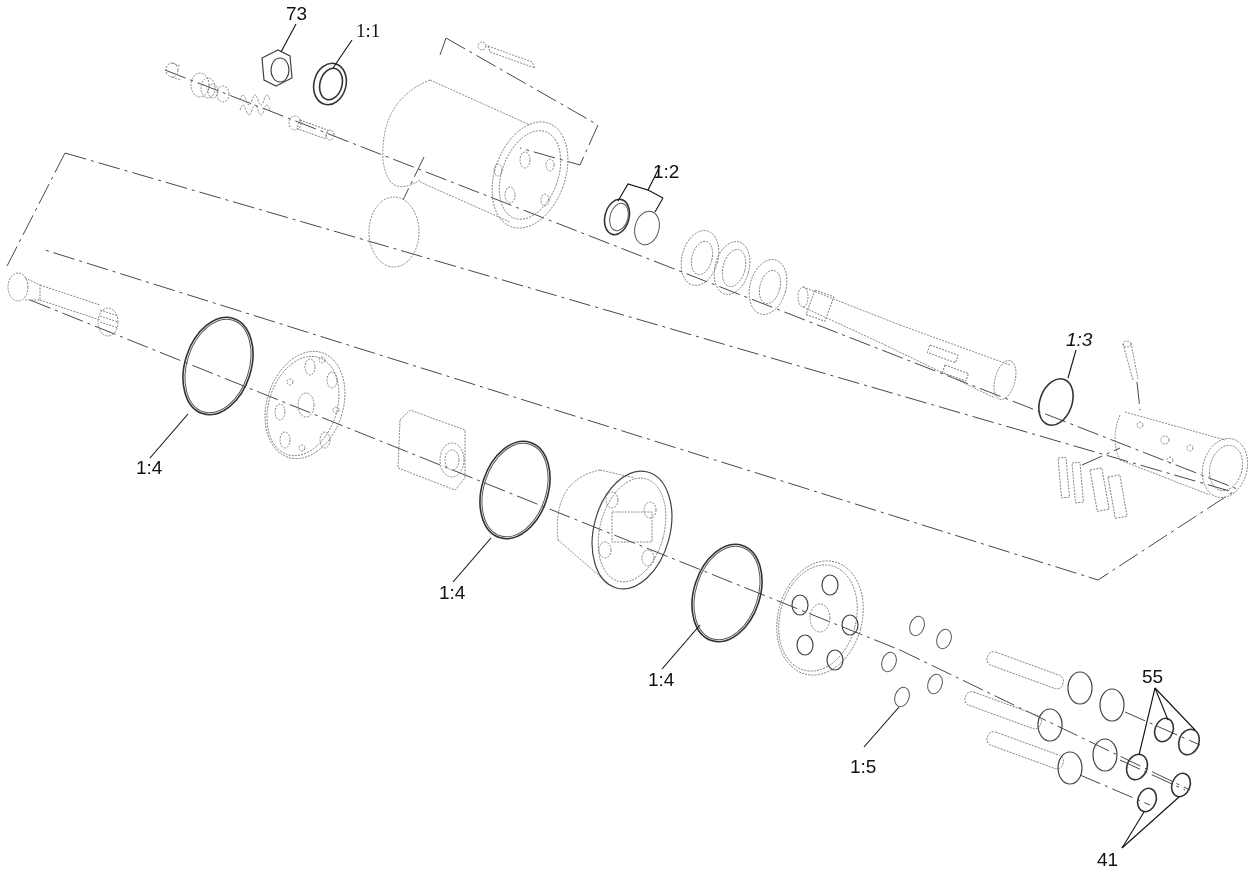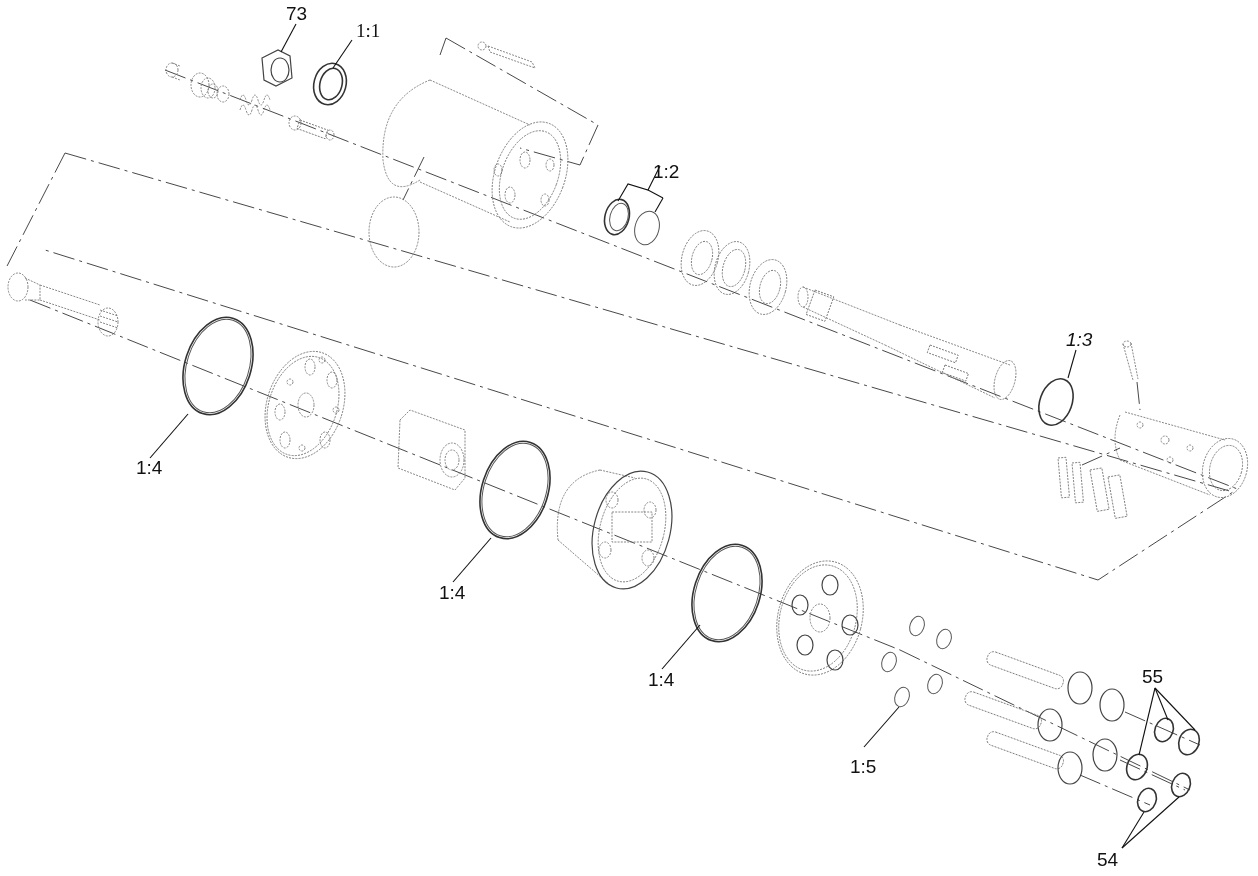--- a/index.html
+++ b/index.html
@@ -257,13 +257,13 @@
 
 <div class="callout" style="left:286px;top:4px;">73</div>
 <div class="callout" style="left:356px;top:21px;font-family:Liberation Serif, serif;">1:1</div>
 <div class="callout" style="left:653px;top:162px;">1:2</div>
 <div class="callout" style="left:1066px;top:330px;font-style:italic;">1:3</div>
 <div class="callout" style="left:136px;top:458px;">1:4</div>
 <div class="callout" style="left:439px;top:583px;">1:4</div>
 <div class="callout" style="left:648px;top:670px;">1:4</div>
 <div class="callout" style="left:850px;top:757px;">1:5</div>
 <div class="callout" style="left:1142px;top:667px;">55</div>
-<div class="callout" style="left:1097px;top:850px;">54</div>
+<div class="callout" style="left:1097px;top:850px;">41</div>
 
 </body></html>

